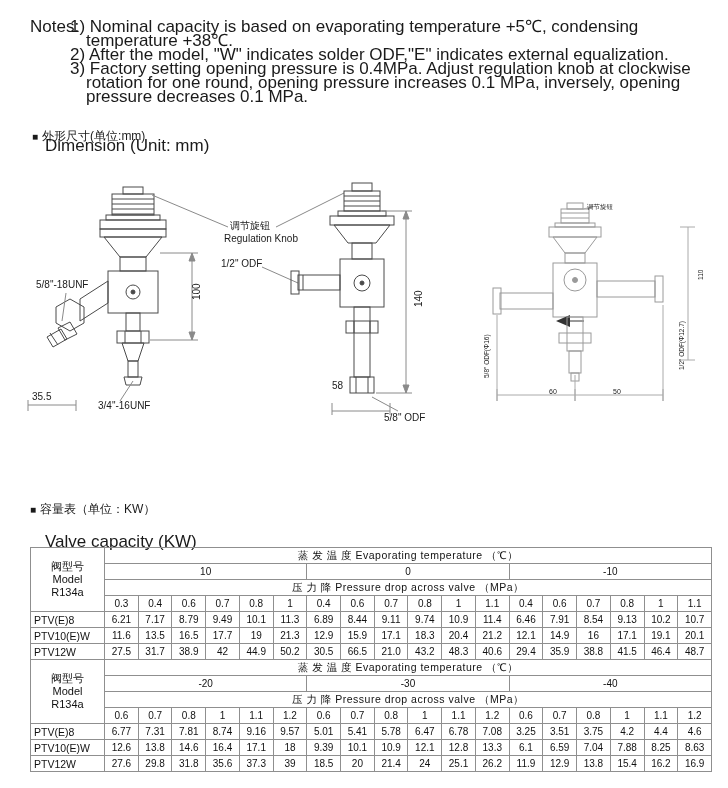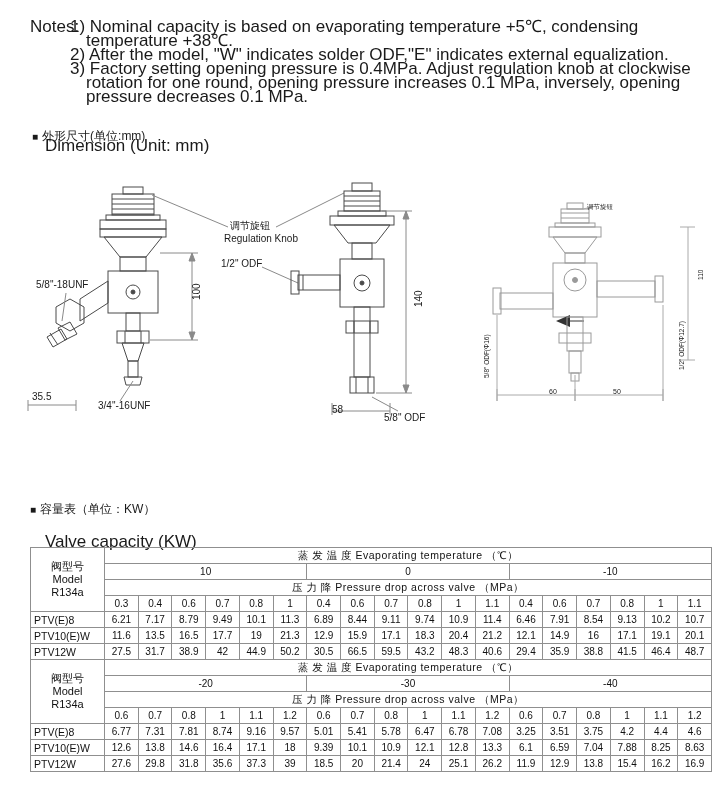--- a/index.html
+++ b/index.html
@@ -181,21 +181,21 @@
 
 <span class="lbl" style="left:230px;top:219px;">调节旋钮</span>
 <span class="lbl" style="left:224px;top:233px;">Regulation Knob</span>
 <span class="lbl" style="left:36px;top:279px;">5/8"-18UNF</span>
 <span class="vlbl" style="left:191px;top:300px;">100</span>
 <span class="lbl" style="left:32px;top:391px;">35.5</span>
 <span class="lbl" style="left:98px;top:400px;">3/4"-16UNF</span>
 
 <span class="lbl" style="left:221px;top:258px;">1/2" ODF</span>
 <span class="vlbl" style="left:413px;top:307px;">140</span>
-<span class="lbl" style="left:332px;top:404px;">58</span>
+<span class="lbl" style="left:332px;top:380px;">58</span>
 <span class="lbl" style="left:384px;top:412px;">5/8" ODF</span>
 
 <span class="lbl small" style="left:587px;top:203px;">调节旋钮</span>
 <span class="vlbl small" style="left:697px;top:280px;">110</span>
 <span class="vlbl small" style="left:483px;top:378px;">5/8" ODF(Φ16)</span>
 <span class="vlbl small" style="left:678px;top:370px;">1/2" ODF(Φ12.7)</span>
 <span class="lbl dim7" style="left:549px;top:388px;">60</span>
 <span class="lbl dim7" style="left:613px;top:388px;">50</span>
 
 <div class="sec-hd" style="left:30px;top:501px;">
@@ -307,21 +307,21 @@
       <tr>
         <td class="model-cell">PTV12W</td>
         <td class="value-cell">27.5</td>
         <td class="value-cell">31.7</td>
         <td class="value-cell">38.9</td>
         <td class="value-cell">42</td>
         <td class="value-cell">44.9</td>
         <td class="value-cell">50.2</td>
         <td class="value-cell">30.5</td>
         <td class="value-cell">66.5</td>
-        <td class="value-cell">59.5</td>
+        <td class="value-cell">21.0</td>
         <td class="value-cell">43.2</td>
         <td class="value-cell">48.3</td>
         <td class="value-cell">40.6</td>
         <td class="value-cell">29.4</td>
         <td class="value-cell">35.9</td>
         <td class="value-cell">38.8</td>
         <td class="value-cell">41.5</td>
         <td class="value-cell">46.4</td>
         <td class="value-cell">48.7</td>
       </tr>

